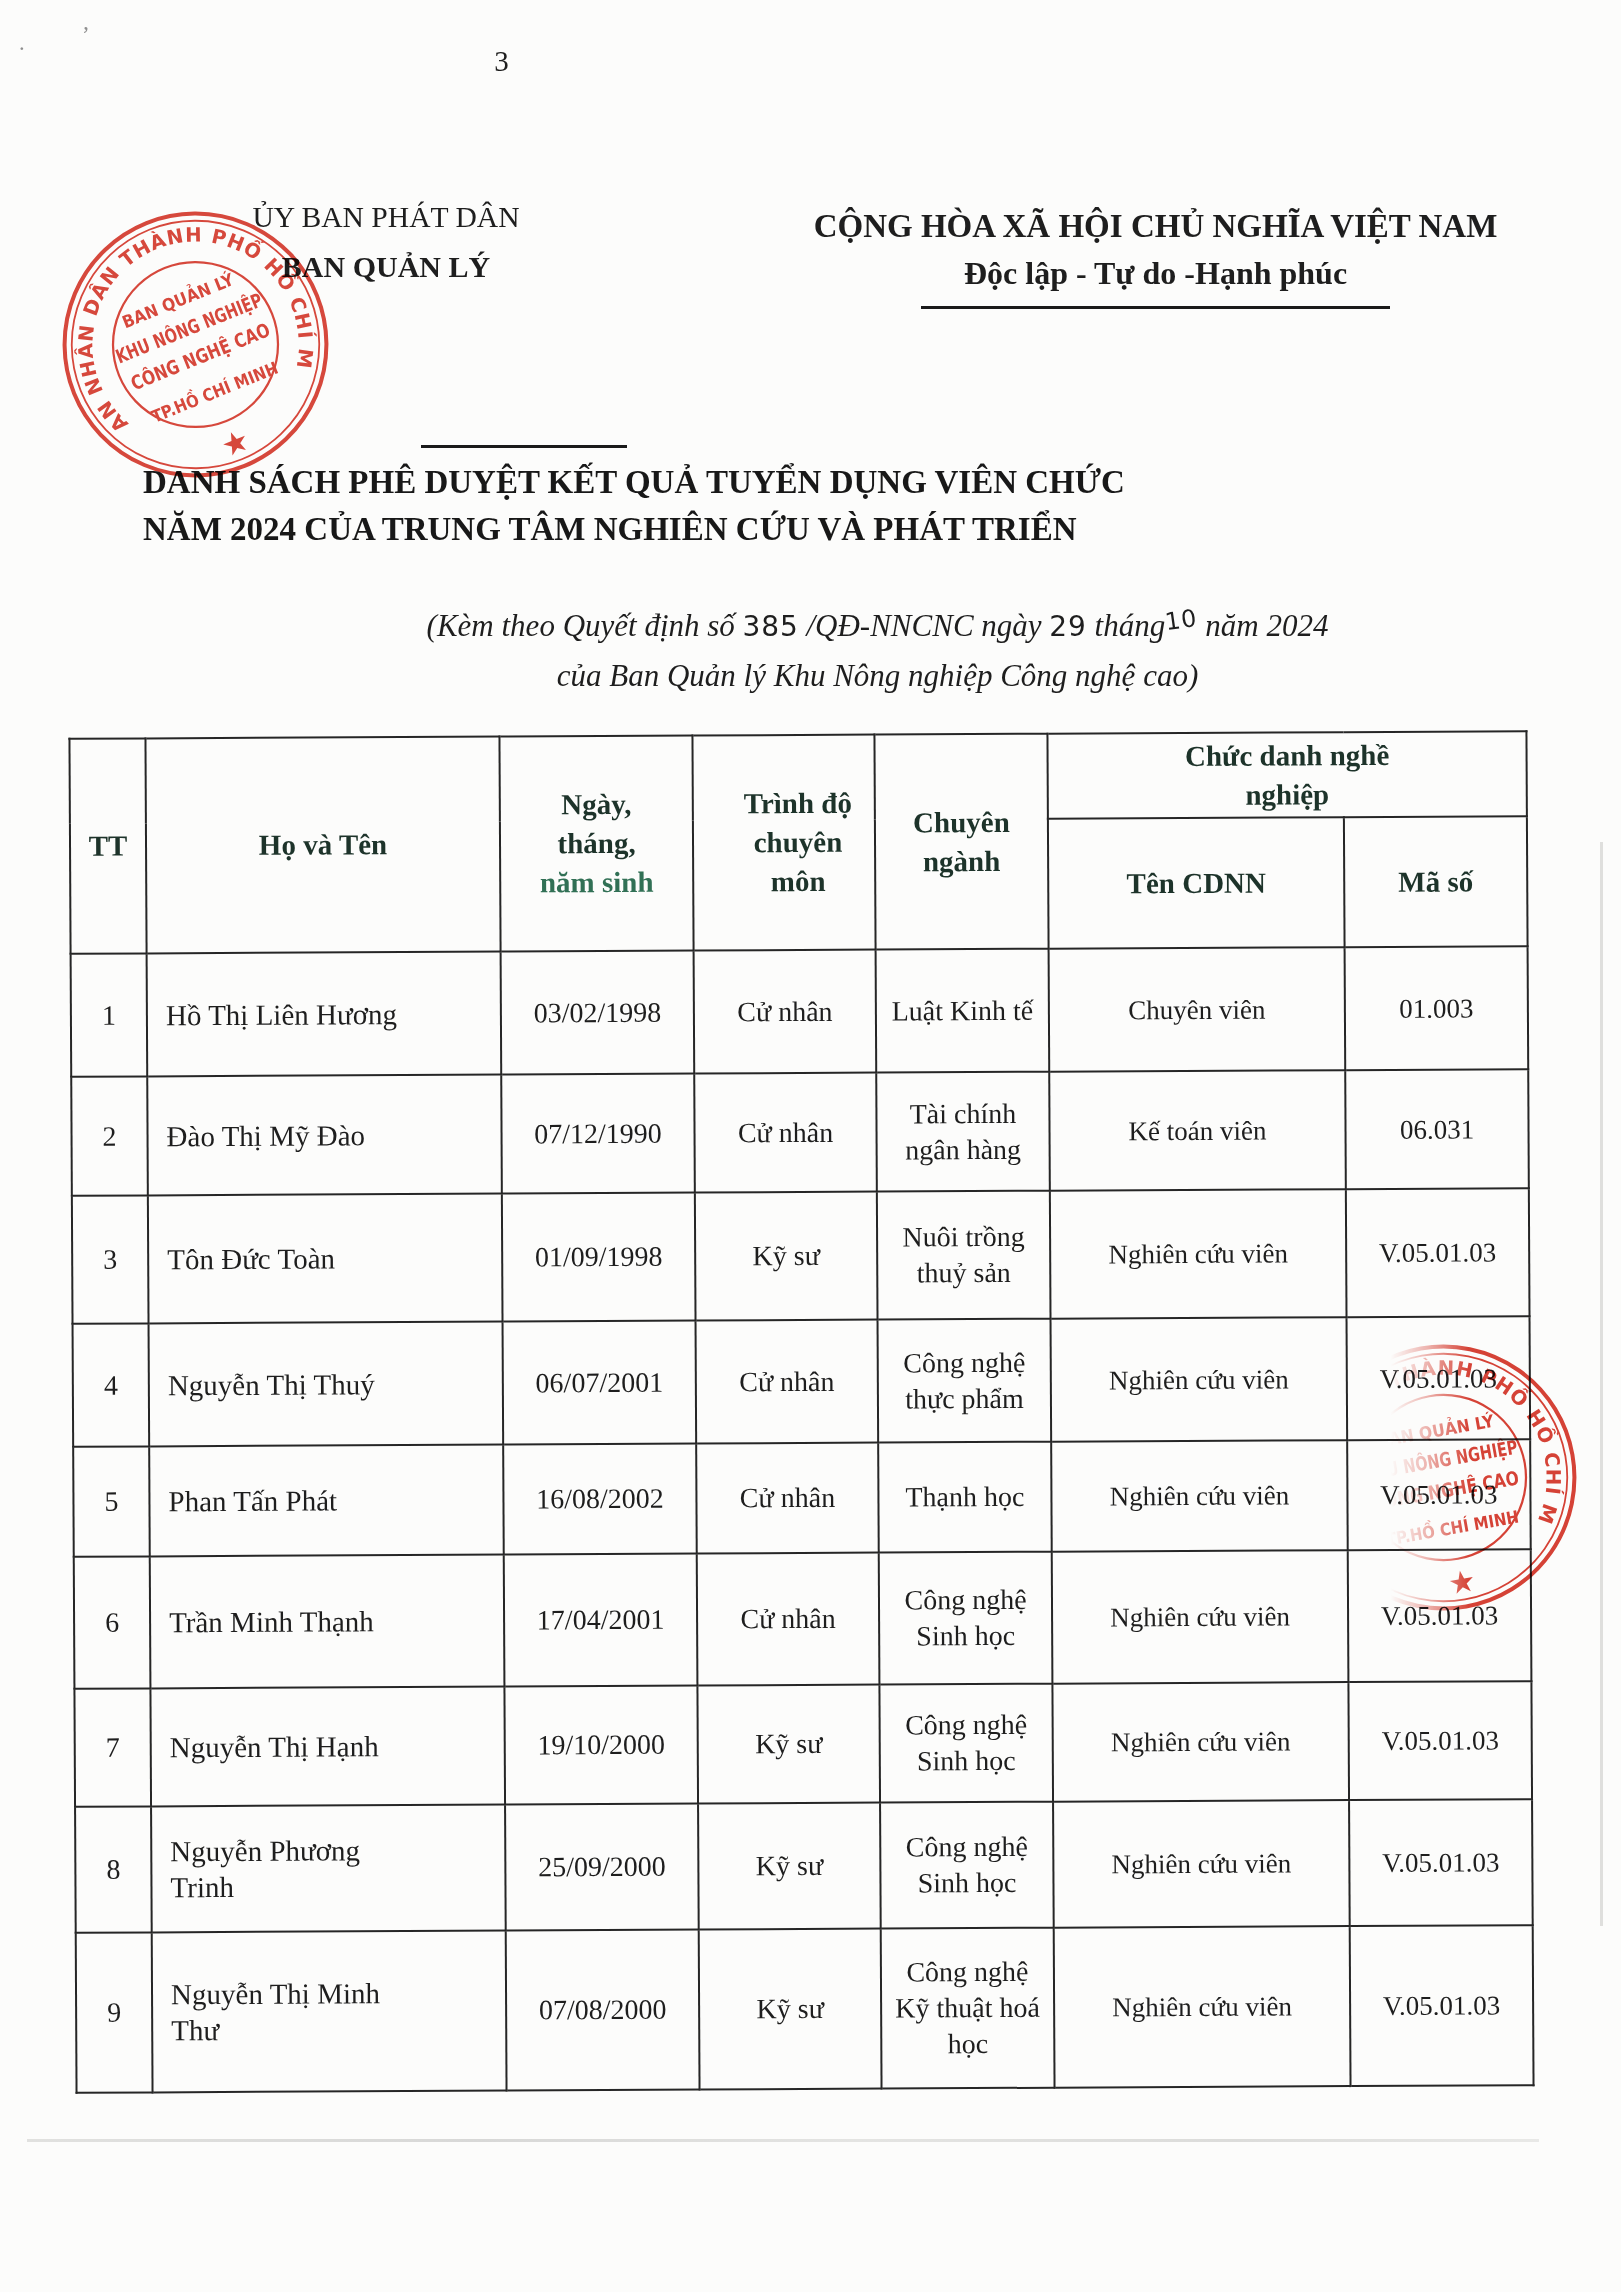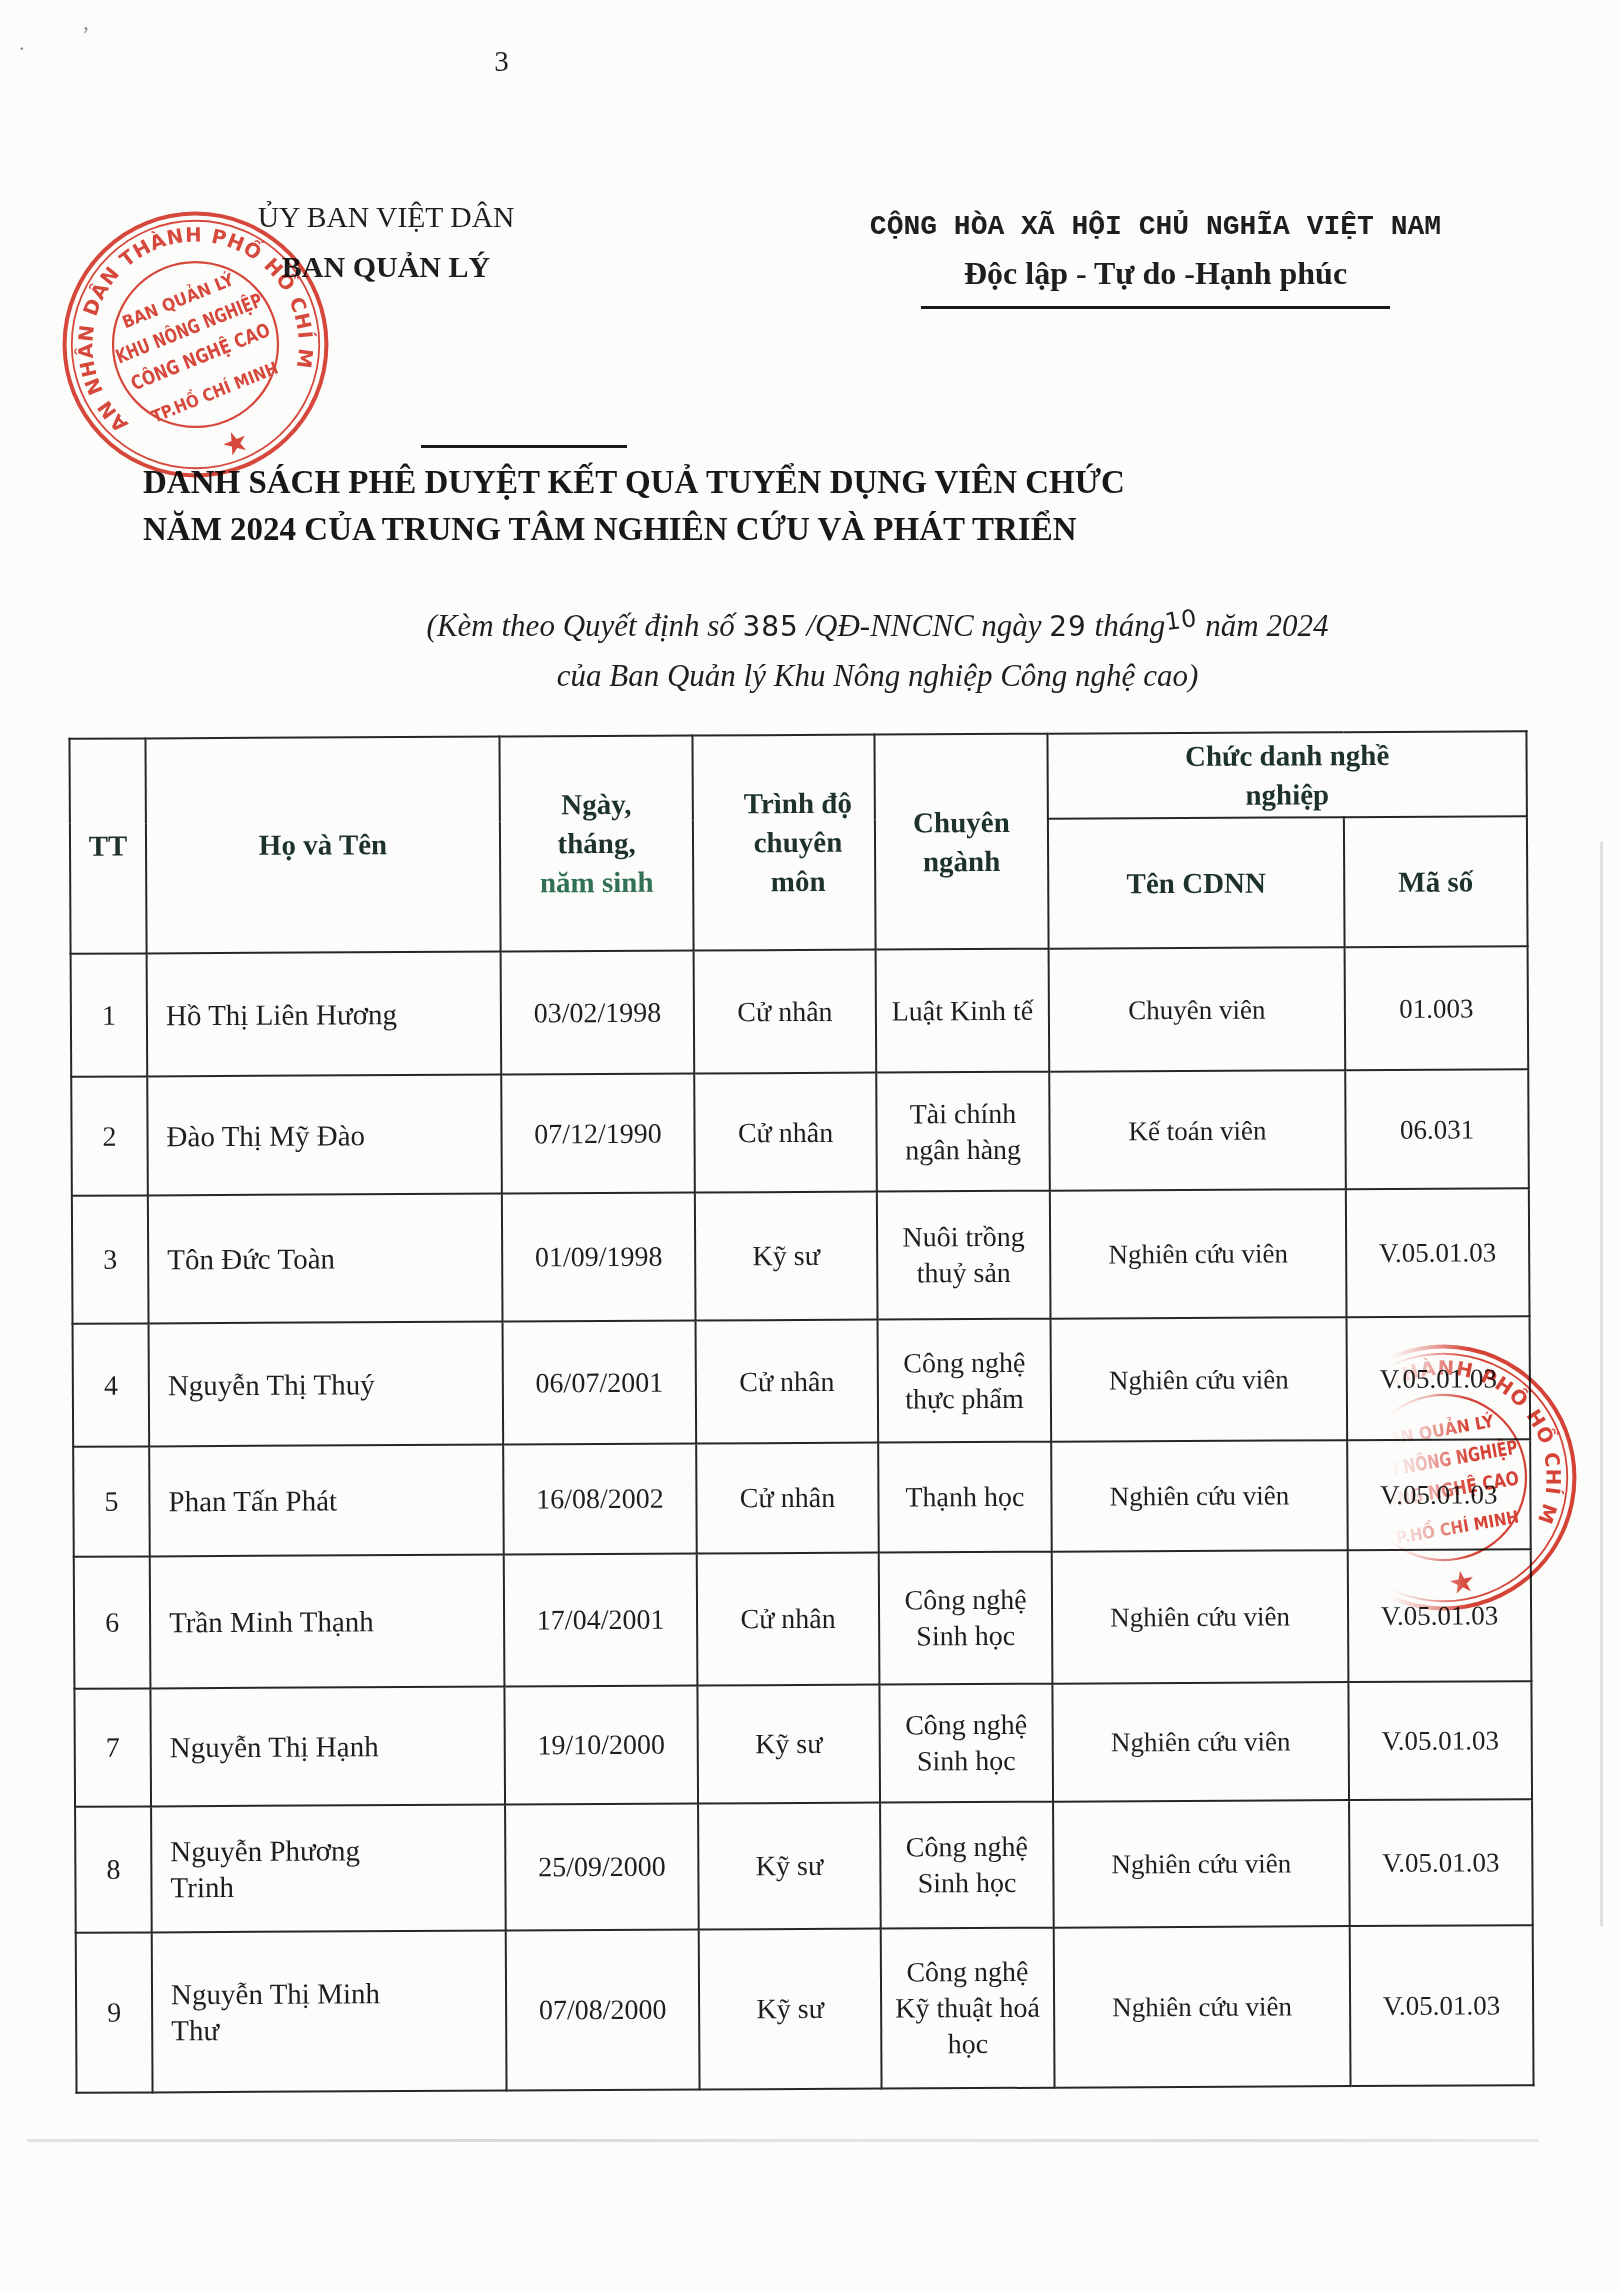--- a/index.html
+++ b/index.html
@@ -12,21 +12,21 @@
   .mark{position:absolute; color:#8f8f8f; font-size:23px;}
   .edge-line{position:absolute; left:1600px; top:842px; width:2.7px; height:1084px; background:#c6c6c4; opacity:.55;}
   .faint-line{position:absolute; left:27px; top:2139px; width:1512px; height:2.7px; opacity:.75;
     background:linear-gradient(90deg,#d8d8d6,#cccccb 30%,#dcdcda 55%,#d1d1cf 80%,#e2e2e0);}
   .pageno{position:absolute; left:448px; top:45px; width:107px; text-align:center; font-size:29px;}
   
   .hdr-left{position:absolute; left:32px; top:192px; width:708px; text-align:center; font-size:29.6px; line-height:50px;}
   .hdr-left .b{font-weight:bold; font-size:30px;}
   .hdr-left-rule{position:absolute; left:421px; top:445px; width:206px; height:2.7px; background:#1a1a1a;}
   .hdr-right{position:absolute; left:767px; top:204px; width:777px; text-align:center;}
-  .hdr-right .l1{font-weight:bold; font-size:28px; line-height:45px;font-family:Liberation Mono, monospace;}
+  .hdr-right .l1{font-weight:bold; font-size:33px; line-height:45px;}
   .hdr-right .l2{font-weight:bold; font-size:32px; line-height:48px;}
   .hdr-right-rule{width:469px; height:2.7px; background:#1a1a1a; margin:9px auto 0;}
   
   .title{position:absolute; left:143px; top:459px; width:1460px; 
     font-weight:bold; font-size:33px; line-height:47px; color:#181818;}
   .subtitle{position:absolute; left:134px; top:602px; width:1487px; text-align:center;
     font-style:italic; font-size:31px; line-height:47px;}
   .hand{font-style:normal; font-family:"DejaVu Sans",sans-serif; font-size:28px; letter-spacing:0.9px;}
   .hand.month{display:inline-block; transform:translateY(-8px) rotate(-8deg); font-size:24px;}
   
@@ -64,21 +64,21 @@
 <div class="page">
 
   <span class="mark" style="left:82px; top:21.5px;">’</span>
   <span class="mark" style="left:18px; top:36px;">·</span>
   <div class="edge-line"></div>
   <div class="faint-line"></div>
 
   <div class="pageno">3</div>
 
   <div class="hdr-left">
-    <span class="blk">ỦY BAN VIỆT DÂN</span>
+    <span class="blk">ỦY BAN PHÁT DÂN</span>
     <span class="blk b">BAN QUẢN LÝ</span>
   </div>
   <div class="hdr-left-rule"></div>
 
   <div class="hdr-right">
     <div class="l1">CỘNG HÒA XÃ HỘI CHỦ NGHĨA VIỆT NAM</div>
     <div class="l2">Độc lập - Tự do -Hạnh phúc</div>
     <div class="hdr-right-rule"></div>
   </div>
 

